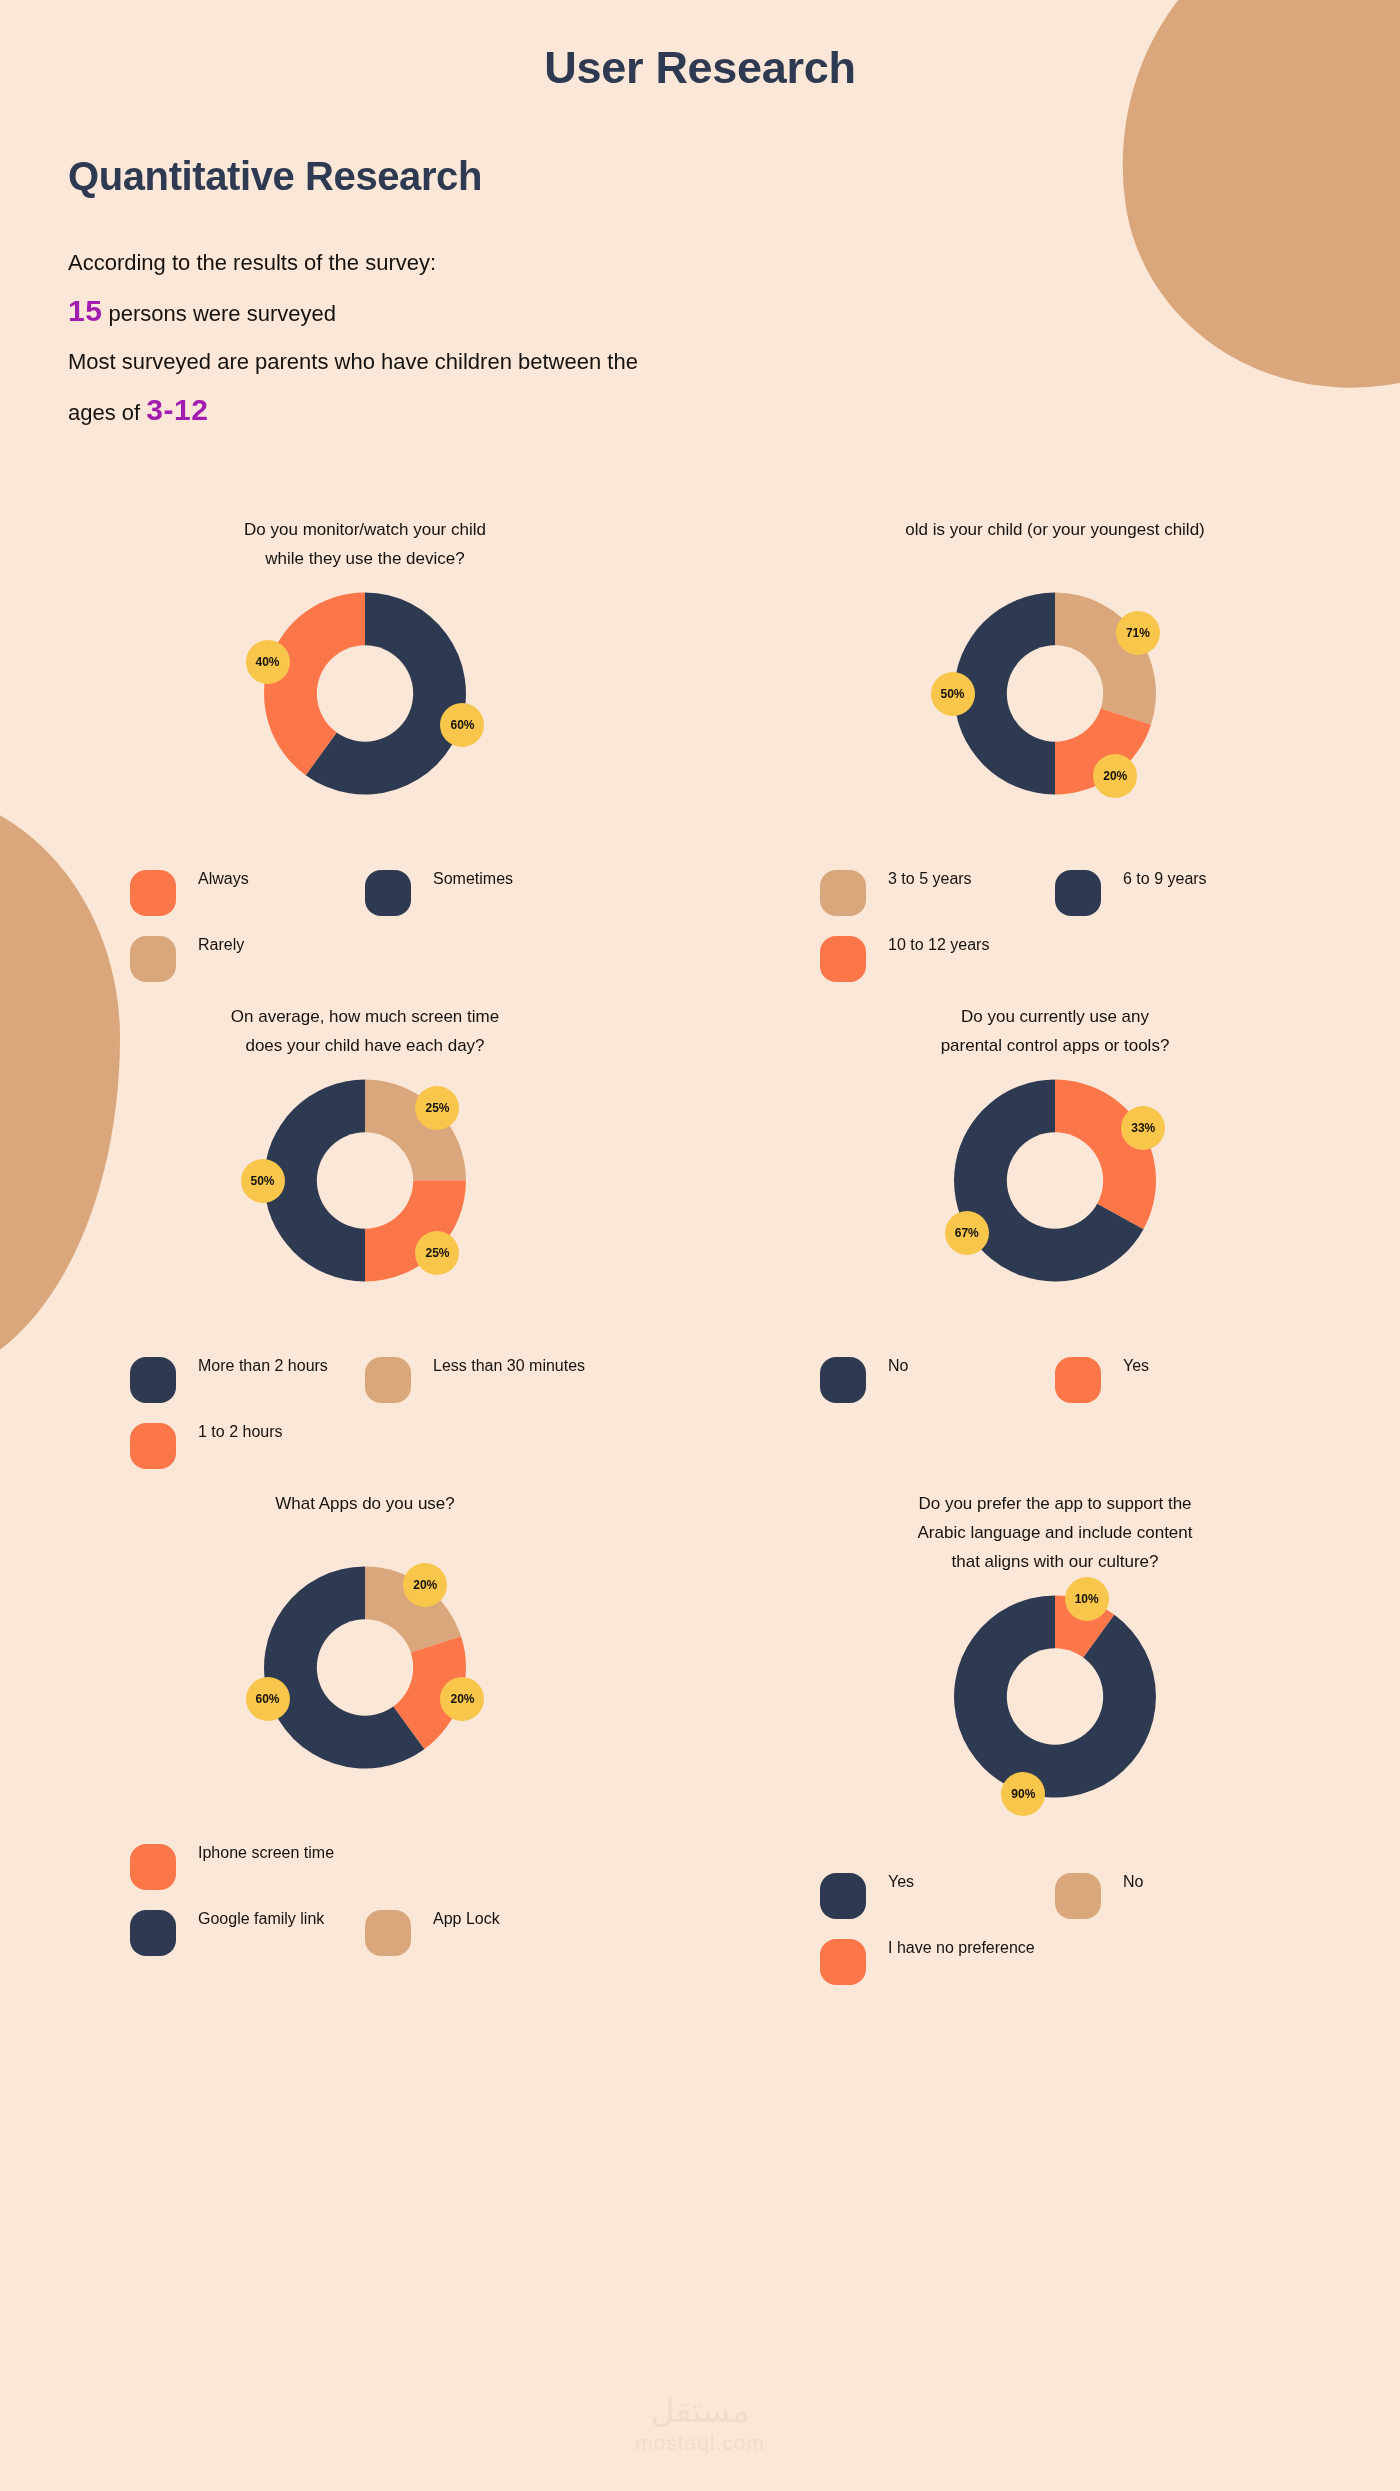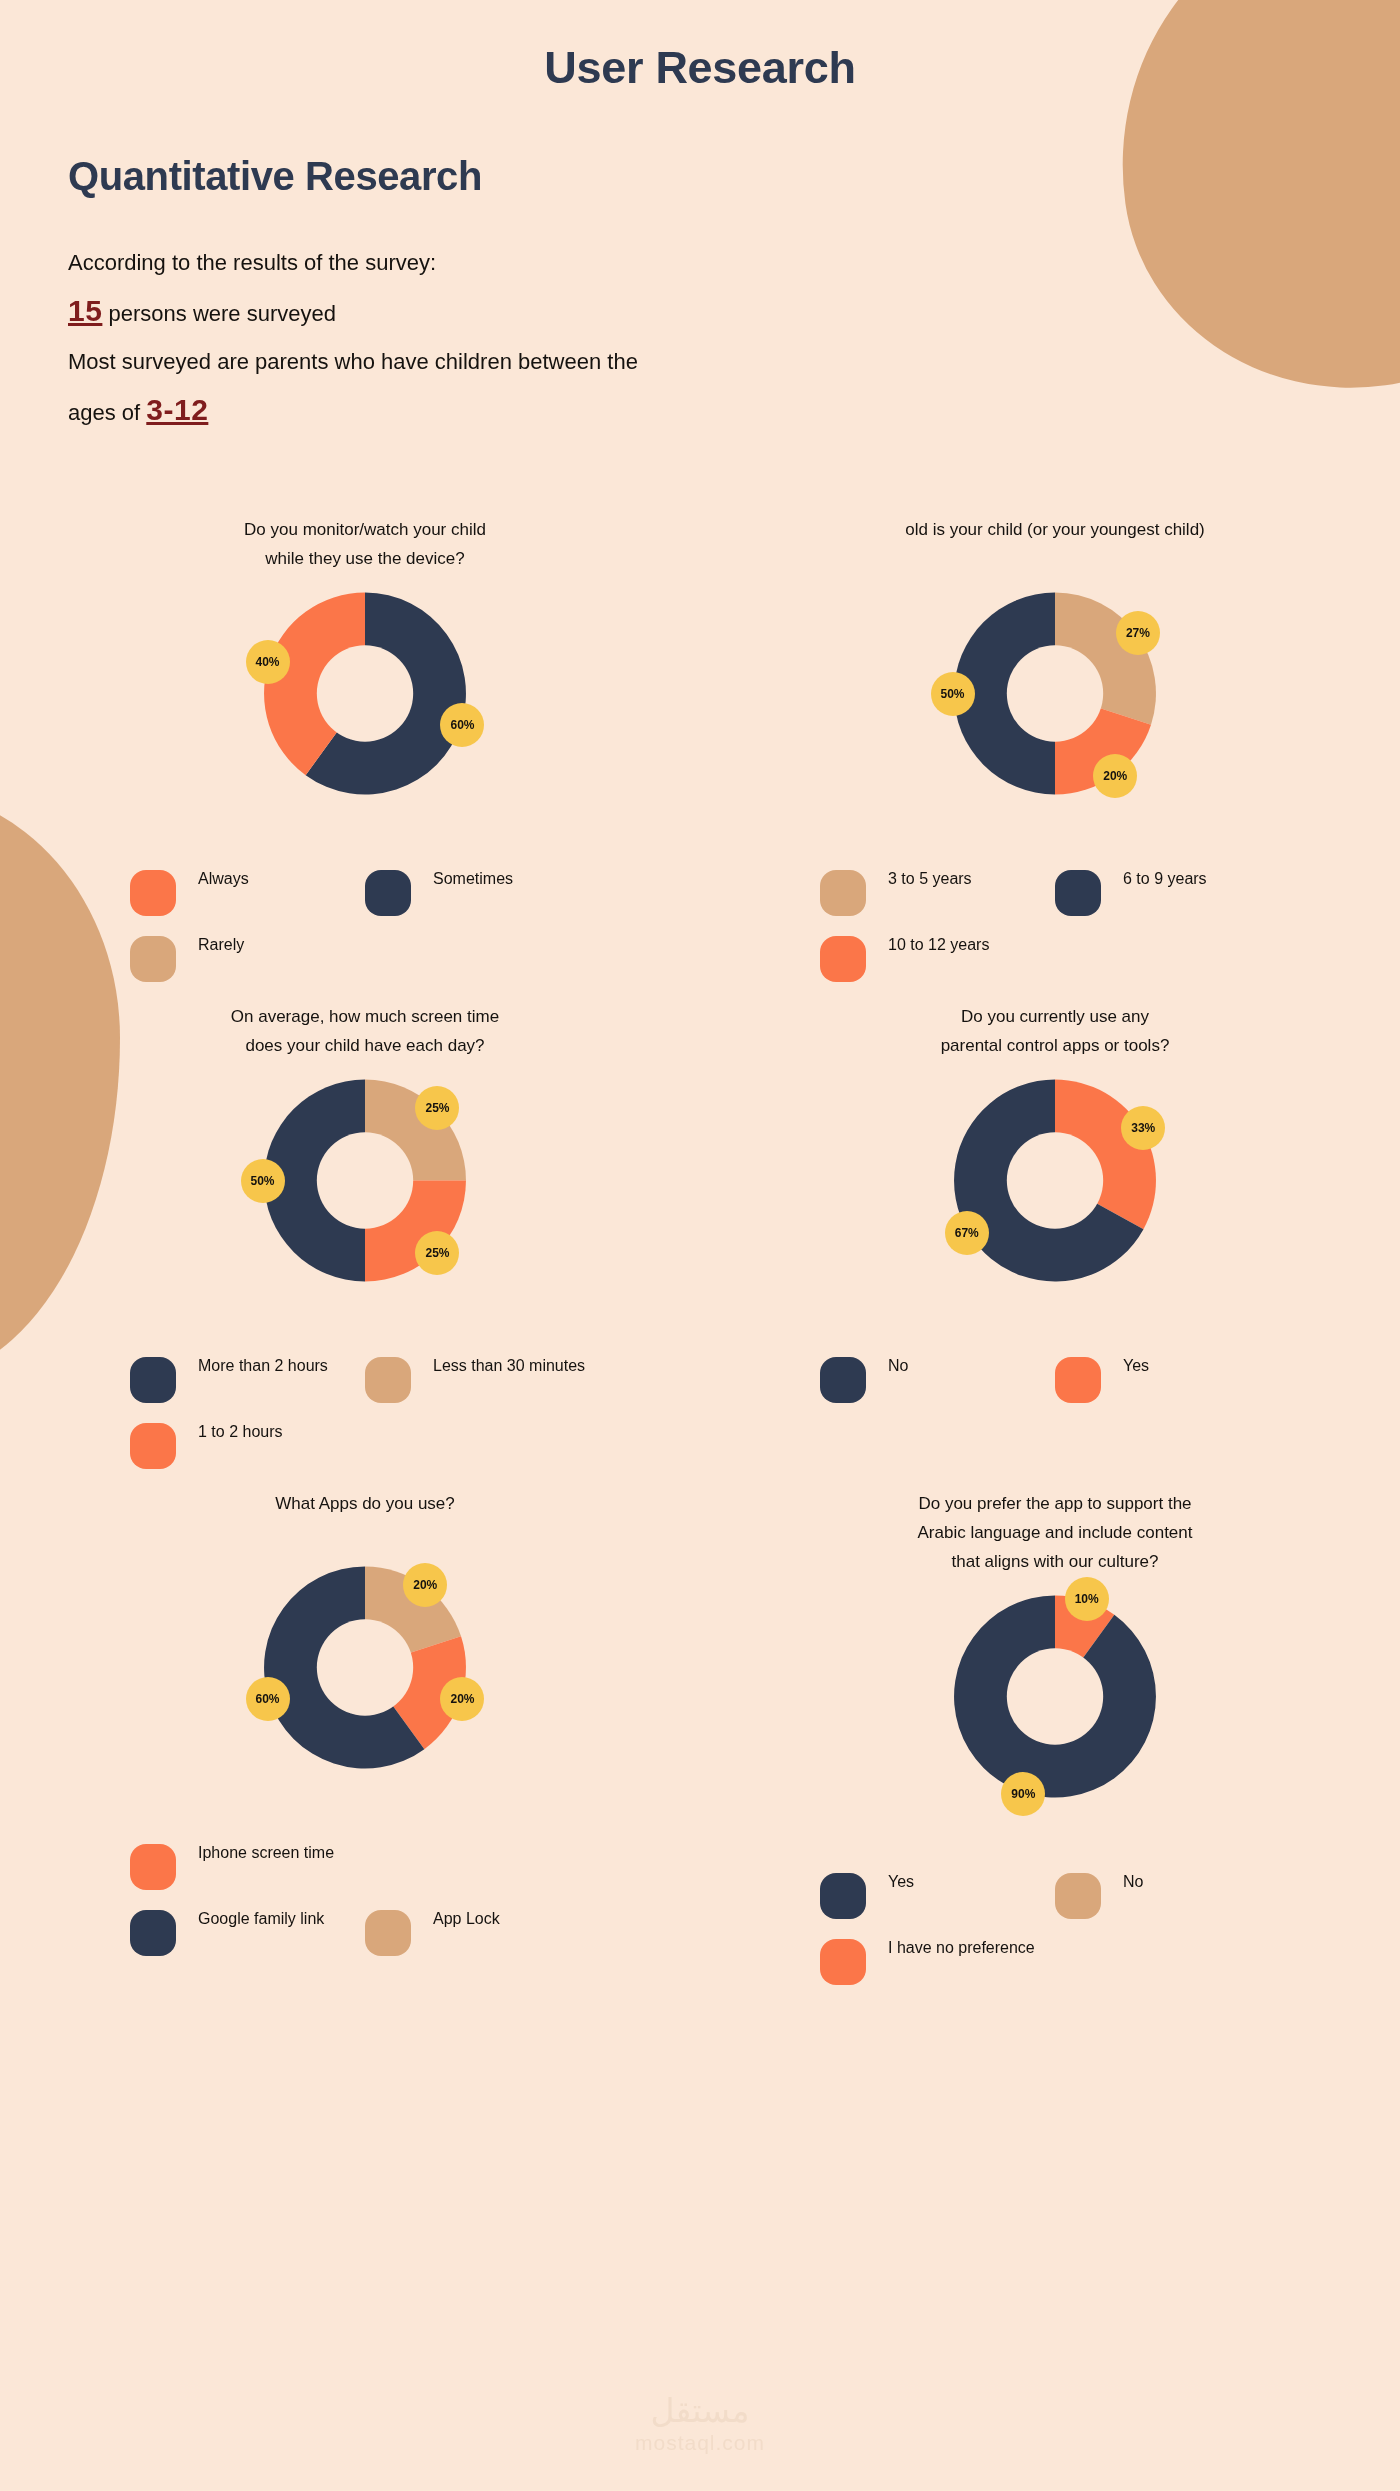--- a/index.html
+++ b/index.html
@@ -23,21 +23,21 @@
   .main-title{
     text-align:center; color:#2E3A51;
     font-size:45px; font-weight:bold; letter-spacing:-.3px;
     padding-top:42px; margin:0;
   }
   .sub-title{
     color:#2E3A51; font-size:40px; font-weight:bold;
     margin:60px 0 0 68px; letter-spacing:-.4px;
   }
   .intro{ margin:40px 4px 0 68px; color:#15120F; font-size:22px; line-height:48px;}
-  .intro .hl{color:#7f1d1d; font-weight:bold; font-size:30px; letter-spacing:.5px;text-decoration:underline;}
+  .intro .hl{color:#a21caf; font-weight:bold; font-size:30px; letter-spacing:.5px;}
 
   .grid{margin-top:78px;}
   .row{display:flex;padding-left:20px;}
   .cell{width:700px; box-sizing:border-box; padding:0 40px;}
 
   .q{
     text-align:center; color:#15120F; font-size:17px;
     line-height:29px; min-height:58px;
     max-width:420px; margin:0 auto;
   }
@@ -128,21 +128,21 @@
         <div class="q">
             <div>old is your child (or your youngest child)</div>
           </div>
         <div class="donut-wrap">
           <div class="donut"><svg width="205" height="205" viewBox="0 0 205 205">
                 <path d="M 102.5 102.5 L 102.5 1.5374999999999943 A 100.9625 100.9625 0 0 1 198.52104352644943 133.69912829458062 Z" fill="#D9A77B"></path>
                 <path d="M 102.5 102.5 L 198.52104352644943 133.69912829458062 A 100.9625 100.9625 0 0 1 102.5 203.4625 Z" fill="#FB7649"></path>
                 <path d="M 102.5 102.5 L 102.5 203.4625 A 100.9625 100.9625 0 0 1 102.49999999999999 1.5374999999999943 Z" fill="#2E3A51"></path>
     <circle cx="102.5" cy="102.5" r="48.175" fill="#FBE7D7"></circle>
               </svg></div>
-          <div class="pct" style="left:252.92424192343213px;top:42.2520116400215px">27%</div>
+          <div class="pct" style="left:252.92424192343213px;top:42.2520116400215px">71%</div>
             <div class="pct" style="left:230.2479883599785px;top:185.42424192343213px">20%</div>
             <div class="pct" style="left:67.5px;top:102.50000000000001px">50%</div>
         </div>
         <div class="legend">
             <div class="legend-row">
               <div class="legend-item">
           <span class="swatch" style="background:#D9A77B"></span>
           <span class="legend-label">3 to 5 years</span>
         </div>
               <div class="legend-item">

